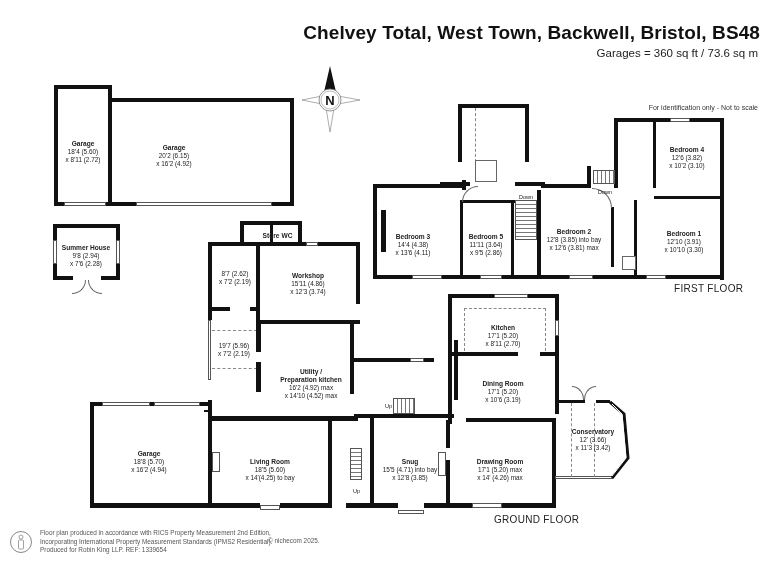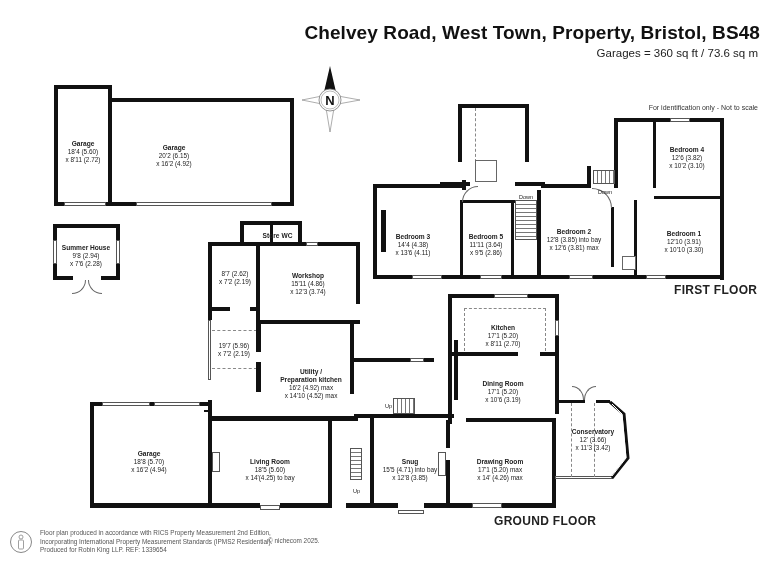--- a/index.html
+++ b/index.html
@@ -6,34 +6,34 @@
   body { width:768px; height:576px; background:#ffffff; position:relative; overflow:hidden;
          font-family:"Liberation Sans", sans-serif; color:#222; }
   .abs { position:absolute; }
   .title { left:280px; top:22px; width:480px; text-align:right; font-size:19px; font-weight:bold; color:#111; letter-spacing:0.1px; }
   .areas { right:10px; top:46px; text-align:right; font-size:11.5px; line-height:14px; color:#222; }
   .note { right:10px; top:104px; font-size:7px; color:#333; }
   .wall { position:absolute; background:#111; }
   .win { position:absolute; background:#fff; border:1px solid #555; box-sizing:border-box; }
   .room-label { position:absolute; text-align:center; font-size:6.4px; line-height:8px; color:#222; transform:translateX(-50%); white-space:nowrap; }
   .room-label b { font-weight:bold; font-size:6.6px; }
-  .floor-label { position:absolute; font-weight:bold; font-size:12px; color:#222; letter-spacing:0.3px; }
+  .floor-label { position:absolute; font-weight:normal; font-size:10px; color:#222; letter-spacing:0.3px; }
   .small { position:absolute; font-size:5.5px; color:#222; }
   .dash { position:absolute; border:0 dashed #888; }
   .stairs { position:absolute; background:repeating-linear-gradient(to bottom, #fff 0 3px, #777 3px 4px); border:1px solid #555; box-sizing:border-box; }
   .stairs-h { position:absolute; background:repeating-linear-gradient(to right, #fff 0 3px, #777 3px 4px); border:1px solid #555; box-sizing:border-box; }
   .door { position:absolute; border:1px solid #666; border-radius:0 100% 0 0; box-sizing:border-box; border-left:none; border-bottom:none; }
   .footer { left:40px; top:529px; font-size:6.4px; line-height:8.5px; color:#555; }
   .footer-copy { left:268px; top:537px; font-size:6.4px; color:#555; }
   .person { left:10px; top:531px; width:22px; height:22px; border:1px solid #888; border-radius:50%; box-sizing:border-box; }
 </style>
 </head>
 <body>
 
-<div class="abs title">Chelvey Road, West Town, Property, Bristol, BS48</div>
+<div class="abs title">Chelvey Total, West Town, Backwell, Bristol, BS48</div>
 <div class="abs areas">
   <div>Garages = 360 sq ft / 73.6 sq m</div>
 </div>
 <div class="abs note">For identification only - Not to scale</div>
 
 <div class="abs" style="left:300px;top:62px;width:60px;height:72px;">
   <svg width="60" height="72" viewBox="0 0 60 72">
     <polygon points="30,4 24,30 36,30" fill="#111"></polygon>
     <polygon points="30,70 26,46 34,46" fill="none" stroke="#777" stroke-width="0.6"></polygon>
     <polygon points="2,38 22,34 22,42" fill="none" stroke="#777" stroke-width="0.6"></polygon>

